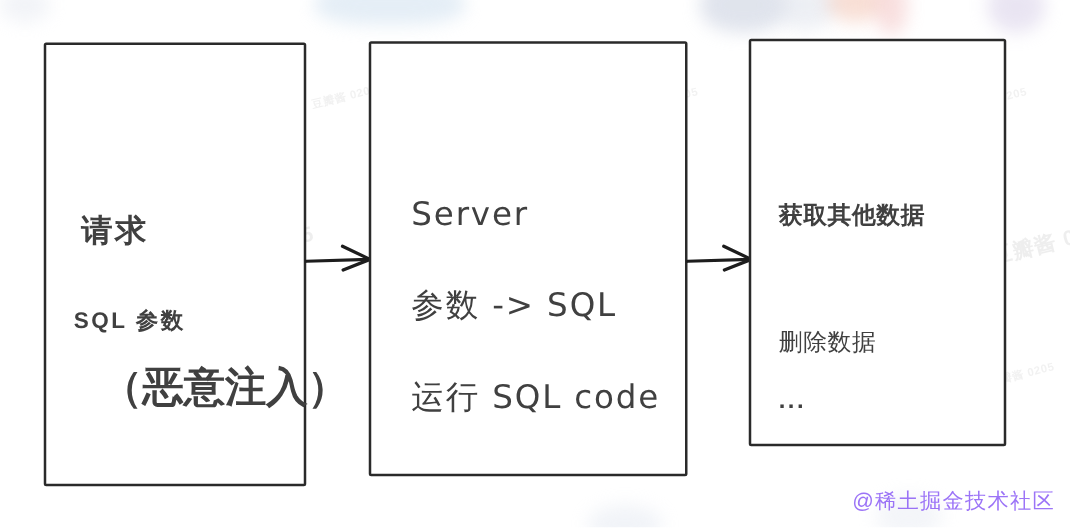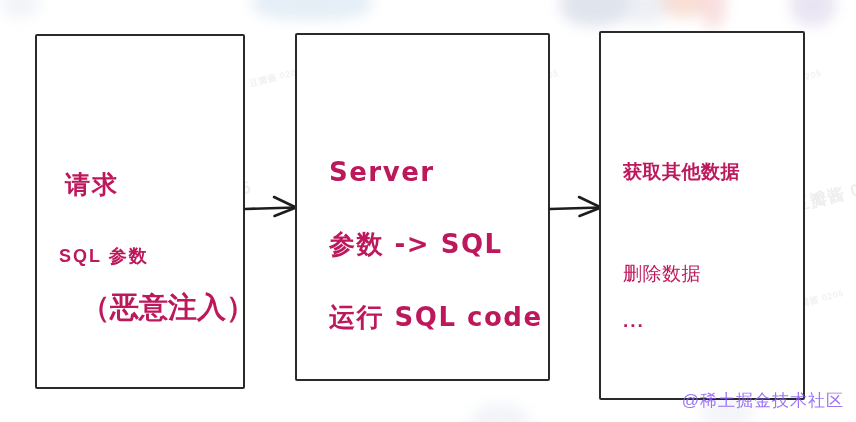--- a/index.html
+++ b/index.html
@@ -94,32 +94,32 @@
   
   .box {
     position: absolute;
     background: #ffffff;
     box-sizing: border-box;
     border: 2.5px solid #2a2a2a;
     border-radius: 2px;
   }
   #box-request  { left: 35px;  top: 34px;  width: 210px; height: 355px; }
   #box-server   { left: 295px; top: 33px;  width: 255px; height: 348px; }
-  #box-outcomes { left: 599px; top: 31px;  width: 206px; height: 369px; }
+  #box-outcomes { left: 599px; top: 31px;  width: 206px; height: 326px; }
 
   .box-inner {
     position: absolute;
     left: 0; top: 0;
     width: 100%; height: 100%;
   }
 
   
   .line {
     position: absolute;
-    color: #be185d;
+    color: #404040;
     white-space: nowrap;
     letter-spacing: 0.5px;
   }
 
   
   .cn-heavy {
     font-family: "Liberation Sans", "DejaVu Sans", sans-serif;
     font-weight: 700;
   }
   #req-line-1 {
@@ -129,29 +129,29 @@
     letter-spacing: 2px;
   }
   #req-line-2 {
     left: 22px; top: 208px;
     font-size: 18px;
     font-weight: 700;
     letter-spacing: 2px;
   }
   #req-line-3 {
     left: 44px; top: 252px;
-    font-size: 29px;
+    font-size: 33px;
     font-weight: 700;
     letter-spacing: 0px;
   }
 
   
   .mono-hand {
     font-family: "DejaVu Sans", "Liberation Sans", sans-serif;
-    font-weight: 700;
+    font-weight: 400;
     letter-spacing: 1.5px;
   }
   #srv-line-1 {
     left: 32px; top: 122px;
     font-size: 26px;
   }
   #srv-line-2 {
     left: 32px; top: 192px;
     font-size: 26px;
   }

